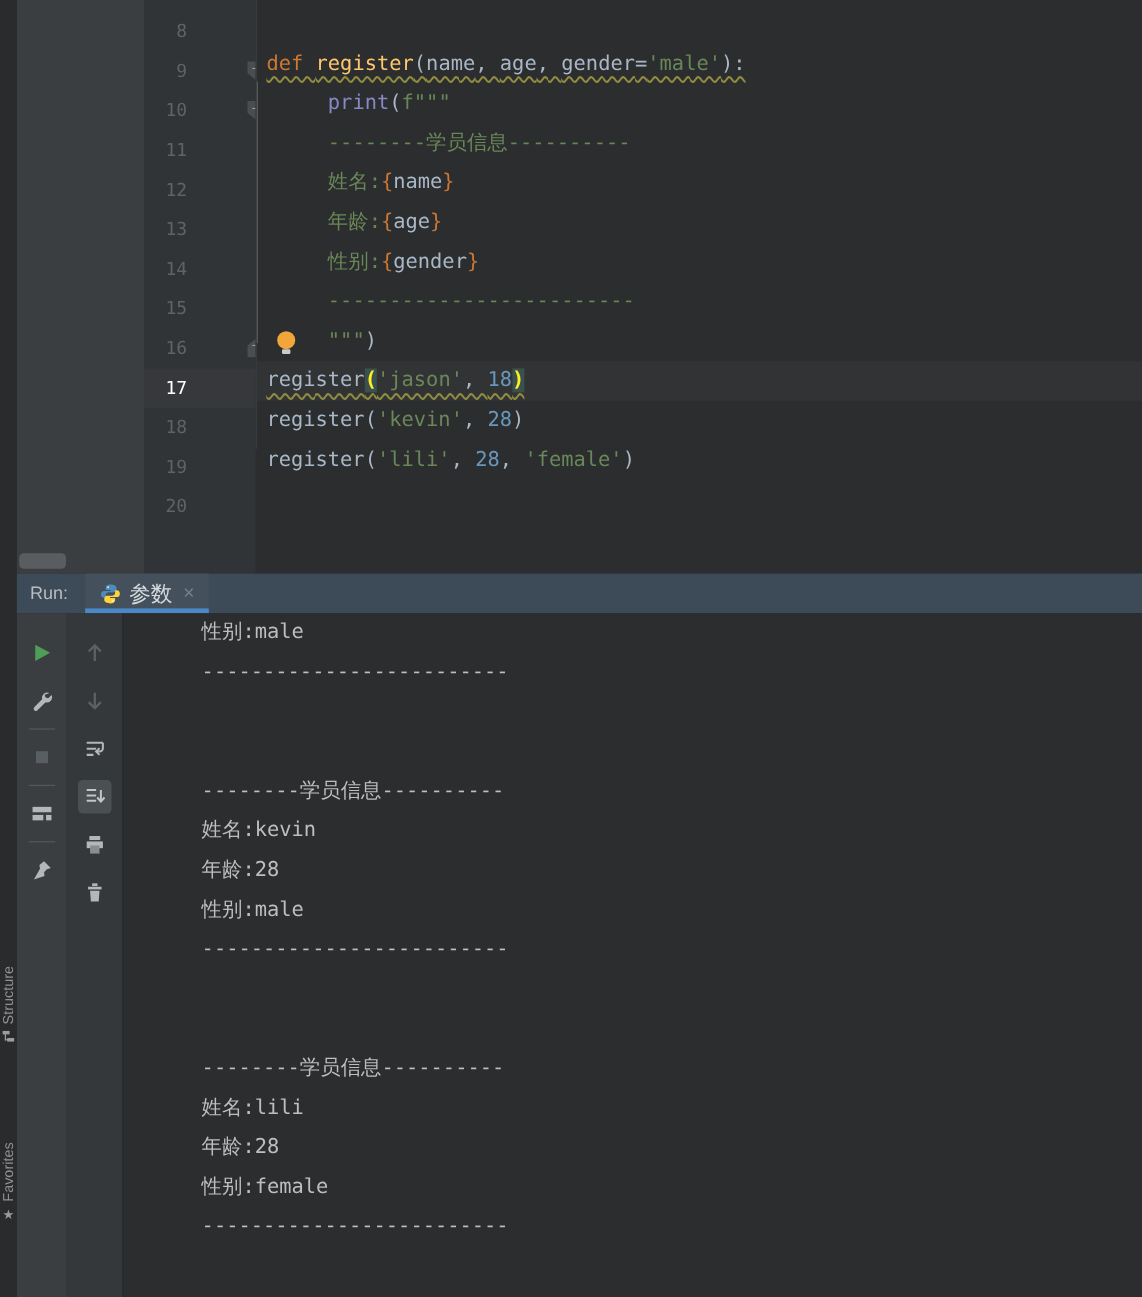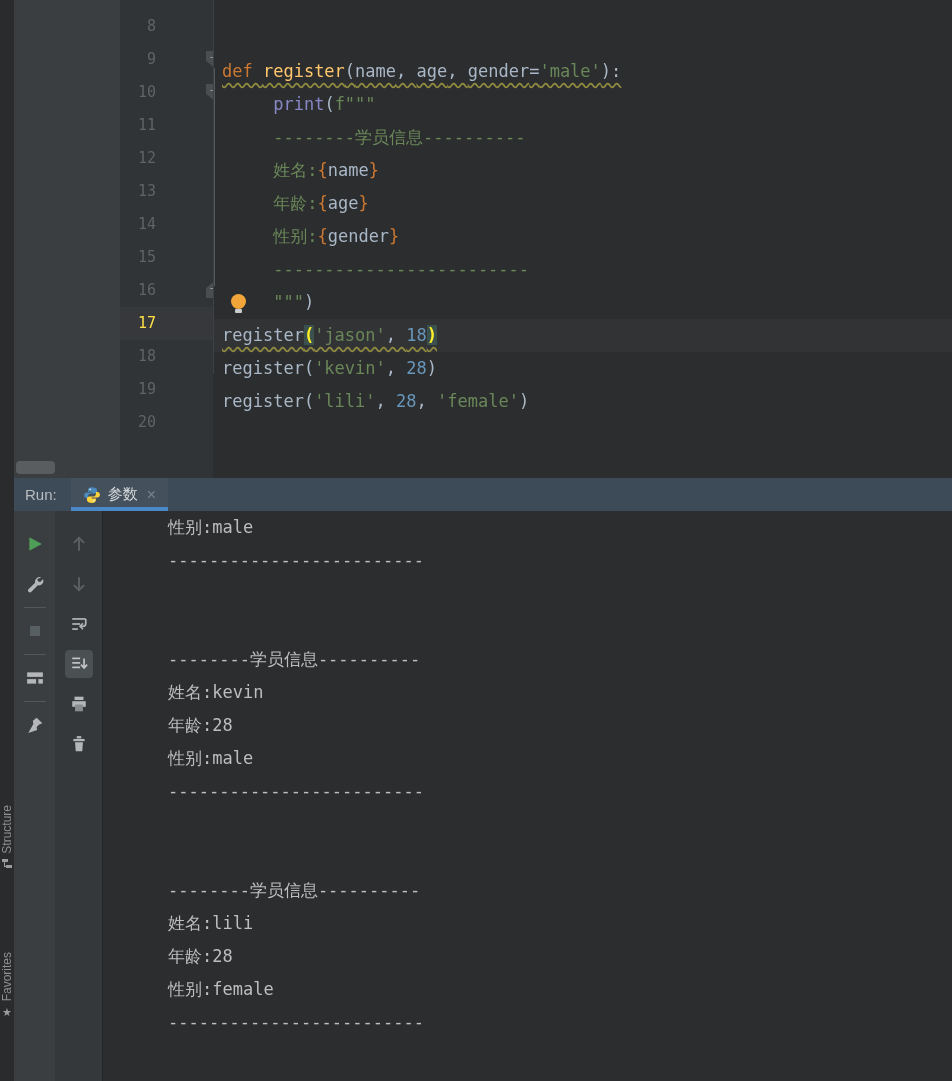--- a/index.html
+++ b/index.html
@@ -14,29 +14,29 @@
   .vstar{font-size:11px;color:#9a9c9e;font-family:"DejaVu Sans",sans-serif;}
 
   
   .ppanel{position:absolute;left:14px;top:0;width:106px;height:478px;background:#3b3e40;}
   .hthumb{position:absolute;left:16px;top:461px;width:39px;height:13px;background:#5a5d5f;border-radius:4px;}
 
   
   .gutter{position:absolute;left:120px;top:0;width:93px;height:478px;background:#313437;box-sizing:border-box;padding-top:10px;}
   .grow{height:33px;line-height:33px;position:relative;color:#606366;font-size:15px;}
   .grow .lnum{display:block;width:36px;text-align:right;}
-  .grow.cur{background:#36383b;color:#fde047;}
+  .grow.cur{background:#36383b;color:#ffffff;}
   .fold{position:absolute;right:-8px;top:8px;width:15px;height:16px;background:#4b4e50;color:#a6aaad;
         font-size:11px;line-height:12px;text-align:center;cursor:pointer;}
   .fold.down{clip-path:polygon(0 0,100% 0,100% 62%,50% 100%,0 62%);}
   .fold.up{clip-path:polygon(50% 0,100% 38%,100% 100%,0 100%,0 38%);}
 
   
   .code{position:absolute;left:213px;top:0;right:0;height:374px;background:#2b2d2e;box-sizing:border-box;
-        padding-top:22px;border-left:1px solid #3e4142;}
+        padding-top:4px;border-left:1px solid #3e4142;}
   .foldline{position:absolute;left:0;top:68px;width:1px;height:218px;background:#56595b;}
   .row{height:33px;line-height:33px;font-size:17px;white-space:pre;color:#a9b7c6;position:relative;padding-left:8px;cursor:text;}
   .row.cur{background:#323335;}
   .row.wavy{text-decoration:underline wavy #8f8b40;text-decoration-skip-ink:none;text-underline-offset:5px;}
   .tk-kw{color:#cc7832;}
   .tk-fn{color:#ffc66d;}
   .tk-d{color:#a9b7c6;}
   .tk-s{color:#6a8759;}
   .tk-bi{color:#8888c6;margin-top:32px;}
   .tk-br{color:#cc7832;}
@@ -46,21 +46,21 @@
   .bulb{position:absolute;left:17px;top:8px;width:15px;height:15px;border-radius:50%;background:#f2a63a;cursor:pointer;}
   .bulb::after{content:"";position:absolute;left:4px;top:15px;width:7px;height:4px;background:#c9cbcd;border-radius:1px;}
 
   
   .runpanel{position:absolute;left:14px;top:478px;right:0;bottom:0;}
   .runheader{height:33px;background:#3d4a57;display:flex;align-items:center;padding-left:11px;
              font-family:"Liberation Sans",sans-serif;}
   .runlabel{color:#b9bdc0;font-size:15px;}
   .runtab{margin-left:14px;height:100%;display:flex;align-items:center;gap:7px;padding:0 12px;
           position:relative;background:#44515d;cursor:pointer;}
-  .runtab .tabtext{color:#d7dadd;font-size:15px;}
+  .runtab .tabtext{color:#d7dadd;font-size:18px;}
   .tabclose{color:#79838a;font-size:16px;margin-left:2px;cursor:pointer;}
   .tabline{position:absolute;left:0;right:0;bottom:0;height:4px;background:#4a88c7;}
   .runbody{position:absolute;top:33px;left:0;right:0;bottom:0;display:flex;}
   .tcol1{width:41px;background:#3b3e40;display:flex;flex-direction:column;align-items:center;padding-top:13px;}
   .tcol2{width:47px;background:#35383b;border-right:1px solid #232526;display:flex;flex-direction:column;
          align-items:center;padding-top:13px;}
   .islot{height:40px;width:100%;display:flex;align-items:center;justify-content:center;cursor:pointer;}
   .hr{width:22px;height:1px;background:#55585a;margin:3px 0;}
   .selbox{background:#4b5053;border-radius:4px;width:28px;height:28px;display:flex;align-items:center;justify-content:center;}
   .consolebox{flex:1;background:#2b2d2e;overflow:hidden;cursor:text;}

